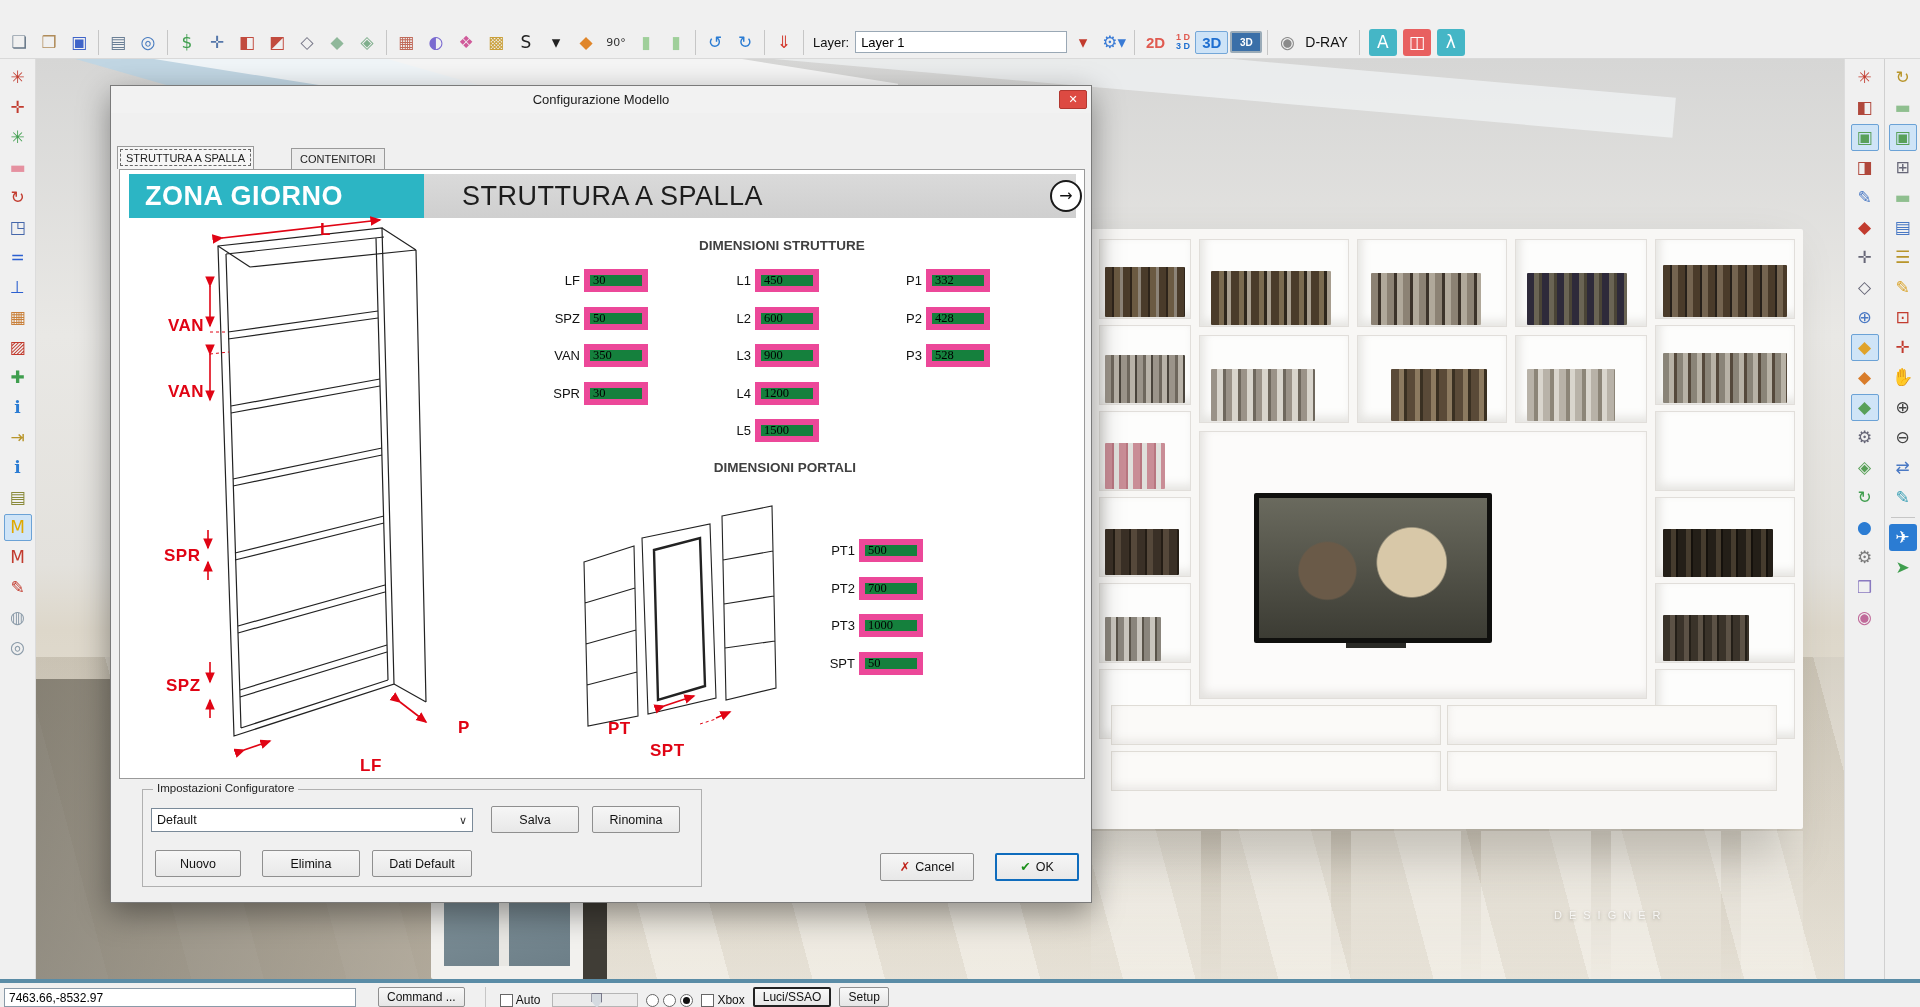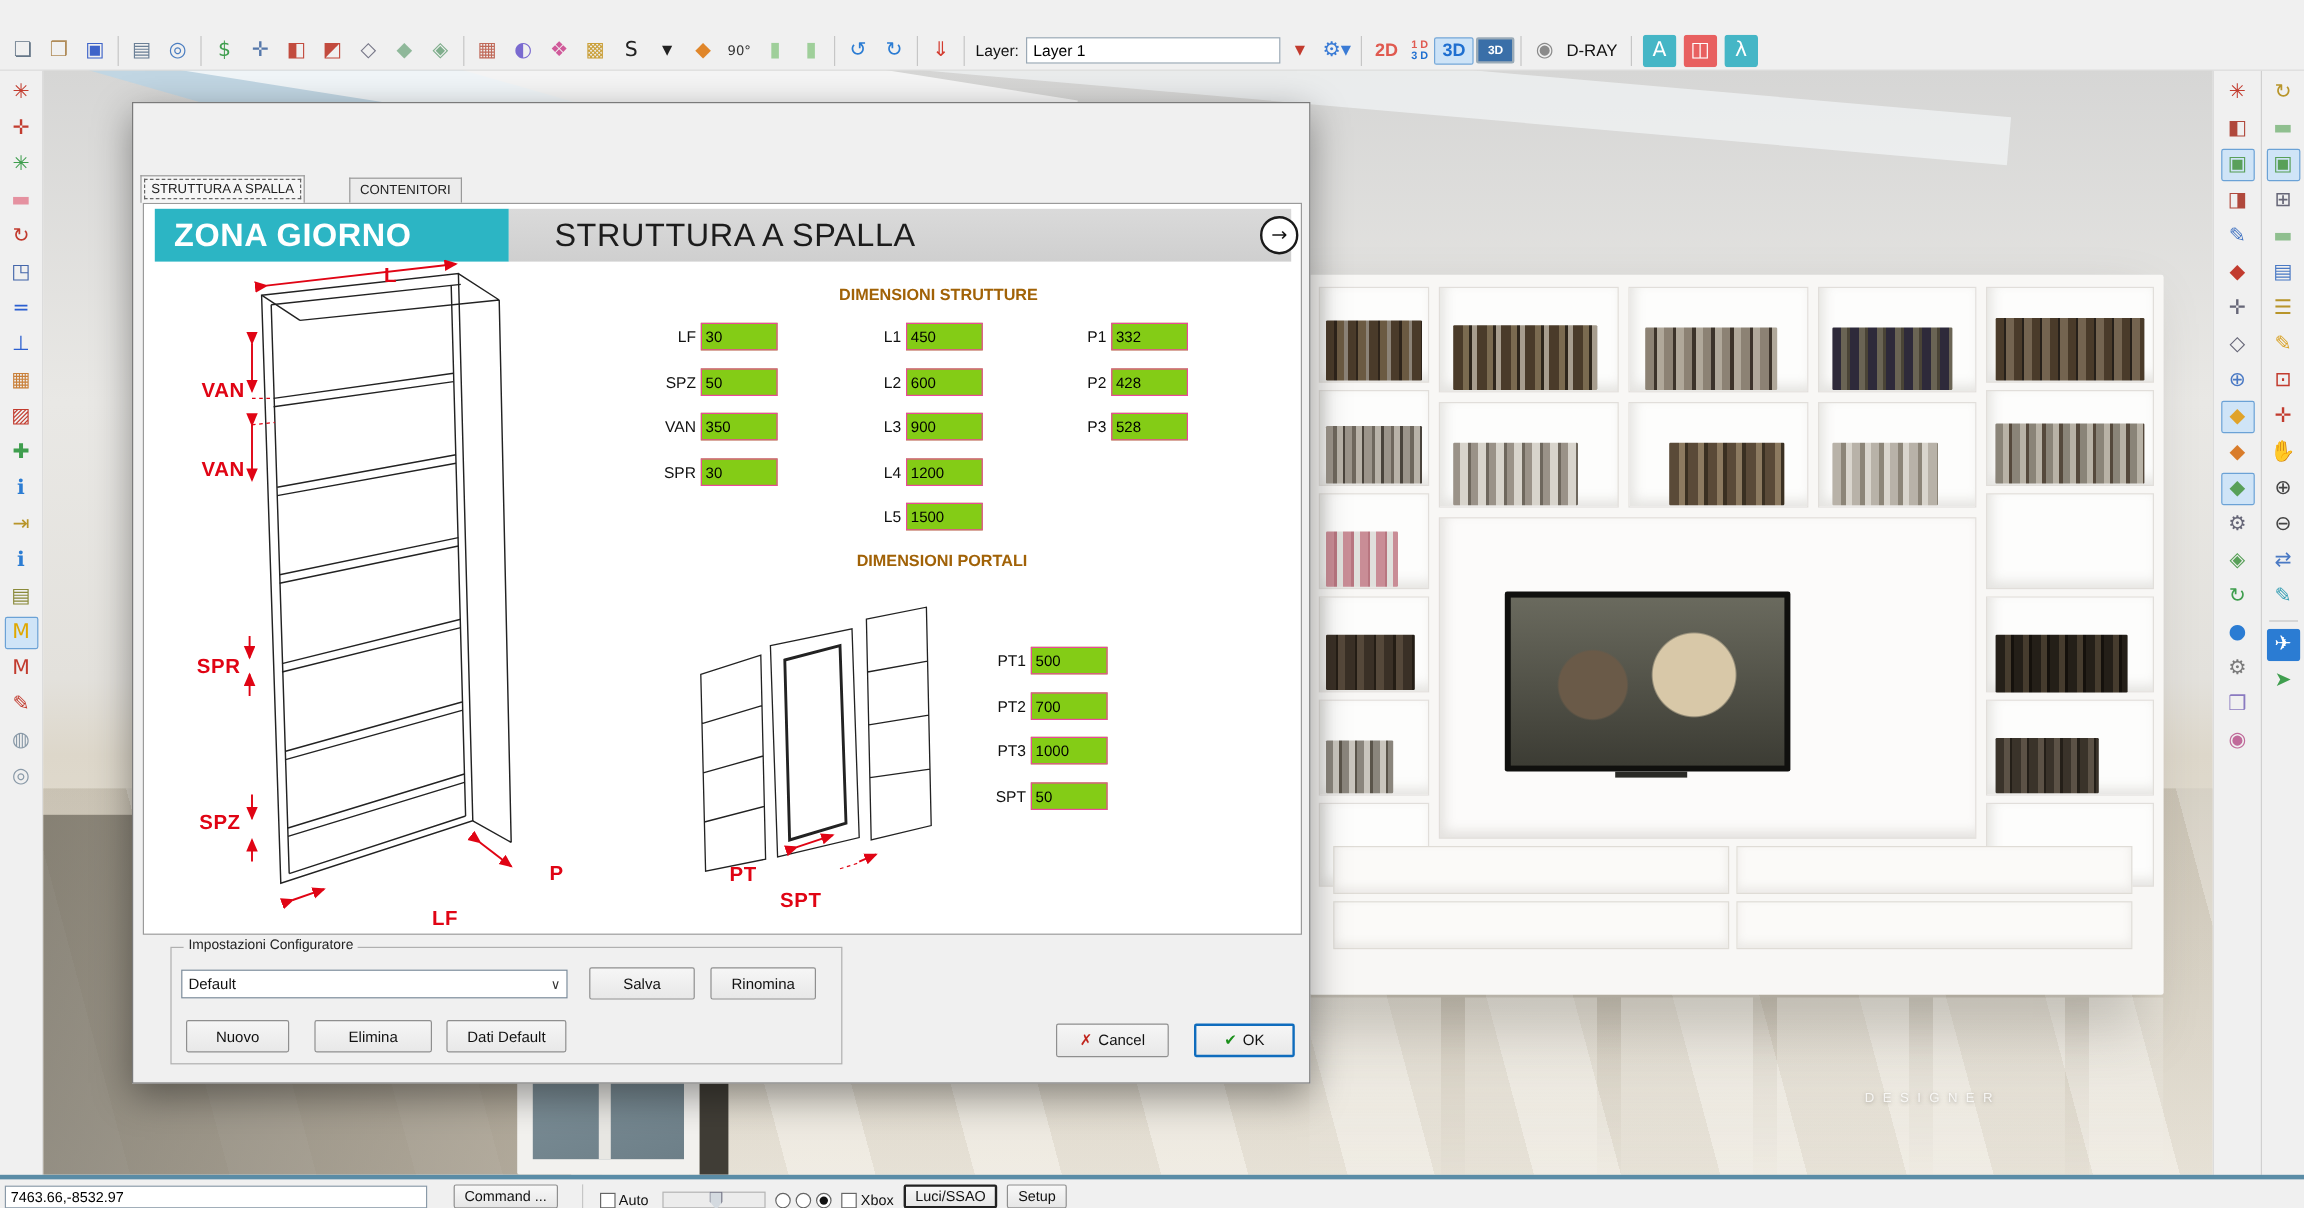--- a/index.html
+++ b/index.html
@@ -32,24 +32,24 @@
 
 #dialog{position:absolute;left:110px;top:85px;width:982px;height:818px;background:#f0f0f0;border:1px solid #7a7a7a;box-shadow:0 10px 30px rgba(0,0,0,.4);z-index:50}
 #dlg-title{position:relative;height:27px;display:flex;align-items:center;justify-content:center;font-size:13px;color:#1a1a1a;background:#f2f2f2}
 #dlg-close{position:absolute;right:4px;top:4px;width:28px;height:19px;background:#dd4a42;border:1px solid #b23730;border-radius:2px;color:#fff;display:flex;align-items:center;justify-content:center;font-size:11px;cursor:default}
 .tab{position:absolute;height:21px;padding:0 8px;font-size:11px;display:flex;align-items:center;background:#ececec;border:1px solid #9a9a9a;border-bottom:none;color:#222}
 .tab.active{background:#f6f6f6;height:23px;z-index:2;outline:1px dashed #666;outline-offset:-4px}
 #dlg-content{position:absolute;left:8px;top:83px;width:966px;height:610px;background:#fff;border:1px solid #9a9a9a}
 #hdr-teal{position:absolute;left:9px;top:4px;width:295px;height:44px;background:#2cb5c4;color:#fff;font-size:27px;font-weight:bold;display:flex;align-items:center;padding-left:16px;letter-spacing:.5px}
 #hdr-gray{position:absolute;left:304px;top:4px;width:652px;height:44px;background:linear-gradient(#dadada,#cfcfcf);color:#1c1c1c;font-size:27px;display:flex;align-items:center;padding-left:38px;letter-spacing:.5px}
 #hdr-arrow{position:absolute;left:930px;top:10px;width:32px;height:32px;border:2px solid #1a1a1a;border-radius:50%;background:#fff;display:flex;align-items:center;justify-content:center;font-size:16px;cursor:default}
-.cyanhead{position:absolute;width:240px;text-align:center;color:#a16207;font-size:13.5px;font-weight:bold}
+.cyanhead{position:absolute;width:240px;text-align:center;color:#404040;font-size:13.5px;font-weight:bold}
 .frow{position:absolute;display:flex;align-items:center;height:23px}
 .flabel{width:44px;text-align:right;margin-right:4px;font-size:13px;color:#111}
-.fin{width:64px;height:23px;border:1px solid #ec4899;font-size:12.5px;padding:1px 3px;font-family:Liberation Sans, sans-serif;background:#84cc16}
+.fin{width:64px;height:23px;border:6px solid #ec4899;font-size:12.5px;padding:1px 3px;font-family:Liberation Serif, serif;background:#15803d}
 .dim{position:absolute;color:#e00414;font-weight:bold;font-size:17px;letter-spacing:.5px}
 
 #groupbox{position:absolute;left:31px;top:703px;width:560px;height:98px;border:1px solid #b0b0b0}
 #groupbox>.glabel{position:absolute;left:10px;top:-8px;background:#f0f0f0;padding:0 4px;font-size:11.5px;color:#222}
 .combo{position:absolute;left:8px;top:18px;width:322px;height:24px;background:#fff;border:1px solid #7a8a99;display:flex;align-items:center;padding:0 5px;font-size:12.5px}
 .combo .caret{margin-left:auto;font-size:11px;color:#333}
 .btn{position:absolute;background:linear-gradient(#f6f6f6,#e8e8e8);border:1px solid #8f8f8f;border-radius:2px;font-size:12.5px;display:flex;align-items:center;justify-content:center;gap:5px;cursor:default;font-family:"Liberation Sans",sans-serif}
 .btn.ok{border:2px solid #0f6cbd}
 .bx{color:#c0241c;font-weight:bold}.bv{color:#1a8f1a;font-weight:bold}
 
@@ -441,20 +441,24 @@
       <div class="sep"></div>
       <div class="tool" style="background: rgb(43, 124, 211); border-radius: 3px;">
         <span class="glyph" style="color: rgb(255, 255, 255);">✈</span>
       </div>
       <div class="tool">
         <span class="glyph" style="color: rgb(63, 158, 78);">➤</span>
       </div>
     </div>
 
   <div id="dialog">
+    <div id="dlg-title">
+      <span>Configurazione Modello</span>
+      <div id="dlg-close" class="glyph">✕</div>
+    </div>
     <div class="tab active" style="left:6px;top:60px">
         <span>STRUTTURA A SPALLA</span>
       </div>
     <div class="tab" style="left:180px;top:62px">
         <span>CONTENITORI</span>
       </div>
 
     <div id="dlg-content">
       <div id="hdr-teal">ZONA GIORNO</div>
       <div id="hdr-gray">STRUTTURA A SPALLA</div>

